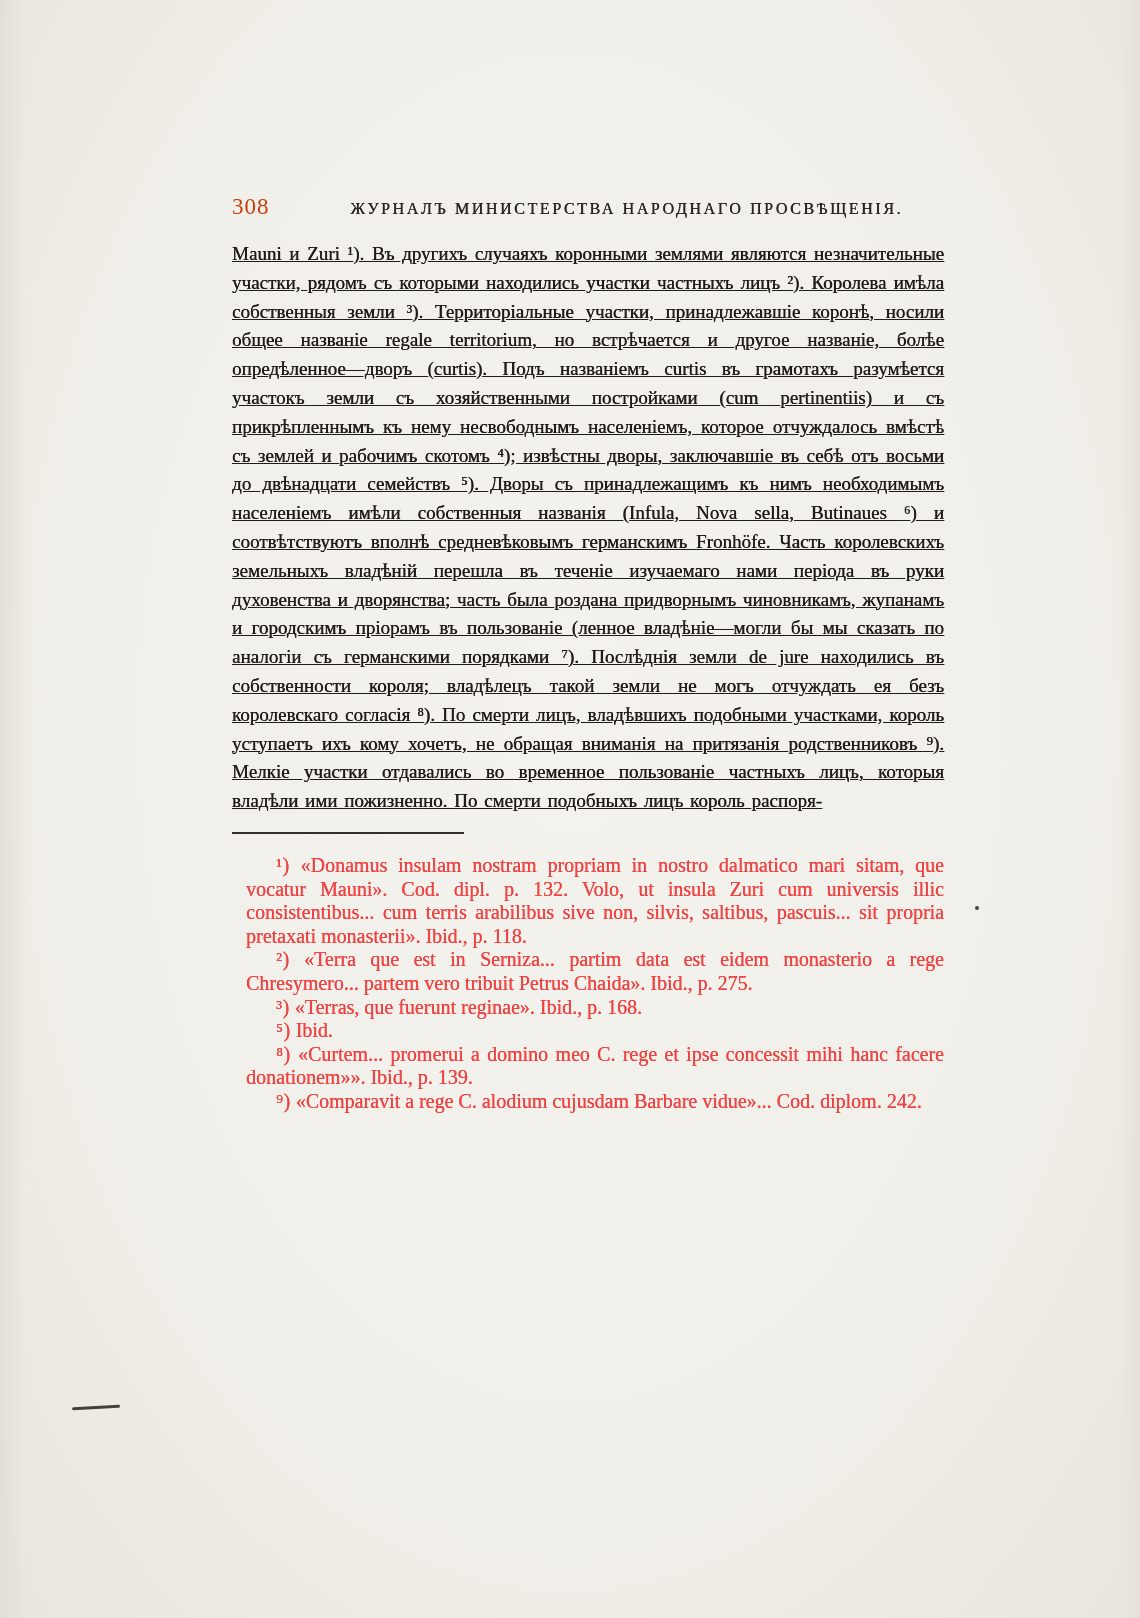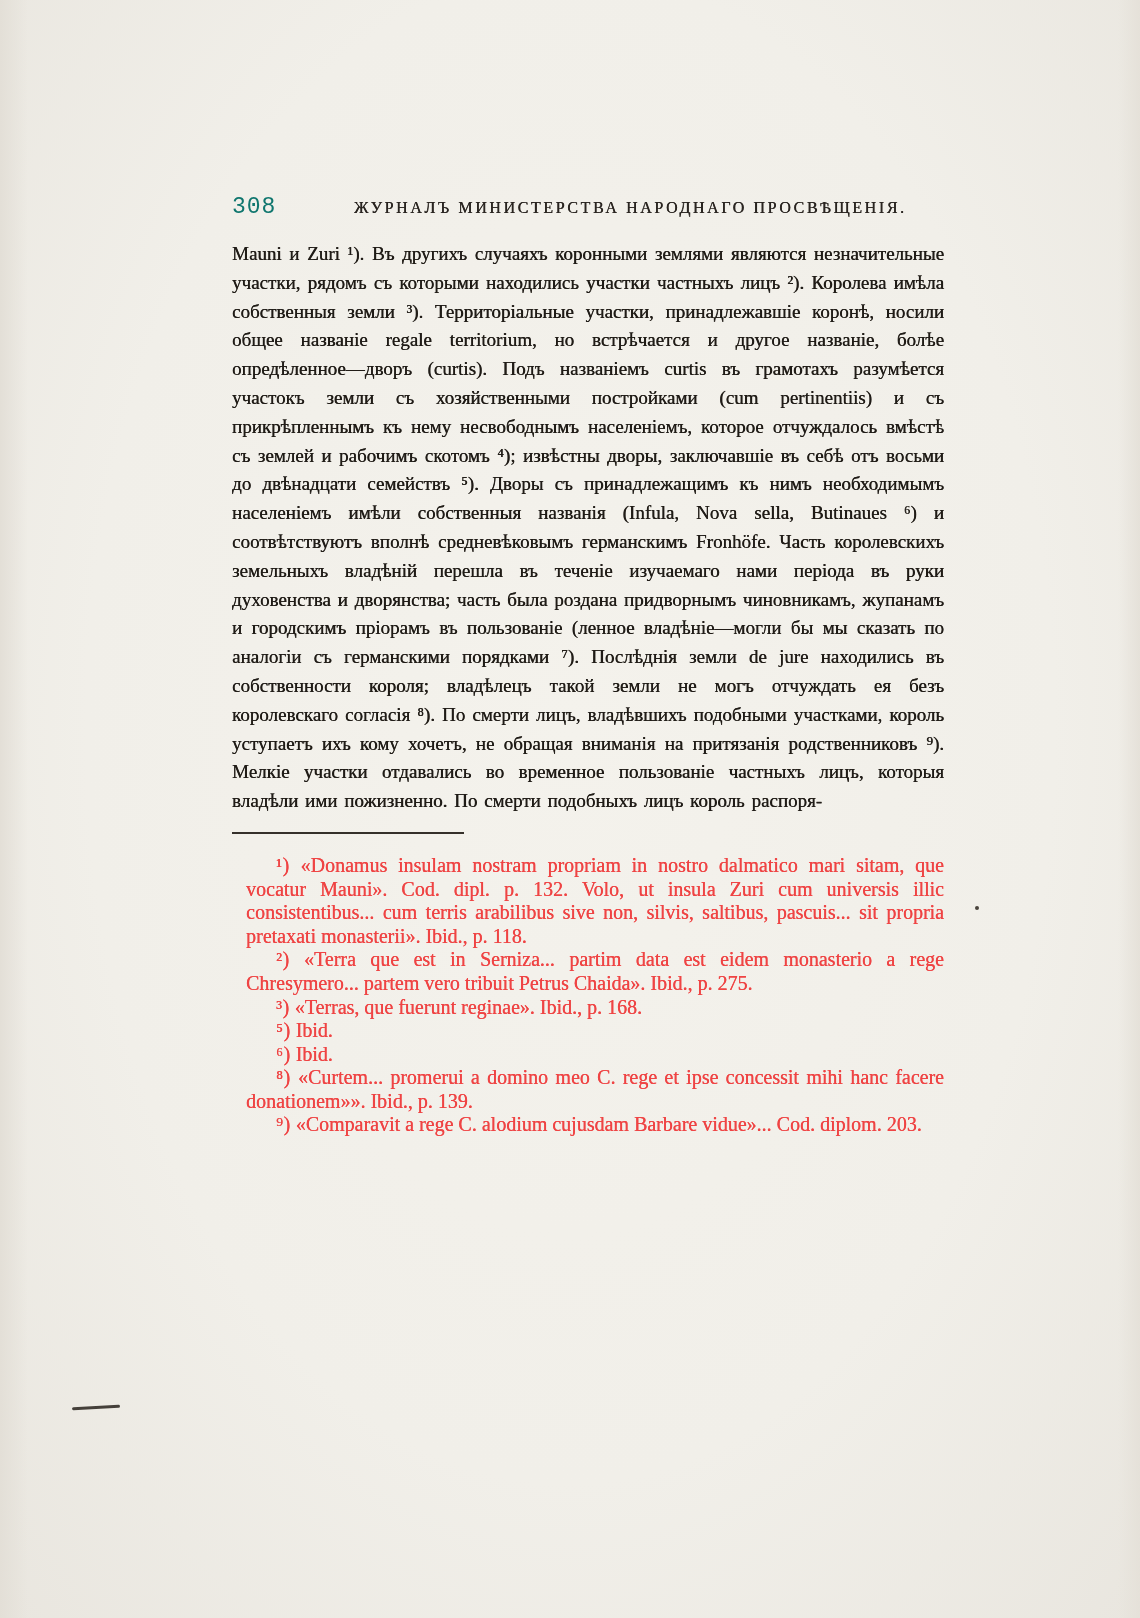--- a/index.html
+++ b/index.html
@@ -38,22 +38,21 @@
   .page-head {
     display: flex;
     align-items: baseline;
     margin-bottom: 20px;
   }
 
   .page-number {
     font-size: 23px;
     letter-spacing: 1px;
     flex: 0 0 auto;
-    color: #0f766e;
-    font-family: Liberation Mono, monospace;
+    color: #c2410c;
   }
 
   .journal-title {
     flex: 1 1 auto;
     text-align: center;
     font-weight: normal;
     font-size: 16px;
     letter-spacing: 2.6px;
     color: #2a2521;
     padding-left: 40px;
@@ -61,20 +60,21 @@
     white-space: nowrap;
   }
 
   .body-text {
     font-size: 19px;
     line-height: 28.8px;
     text-align: justify;
     color: #201c17;
     text-shadow: 0.35px 0 0 currentColor; 
     word-spacing: 2px;
+    text-decoration: underline;
   }
 
   .footnote-rule {
     margin-top: 16px;
     width: 232px;
     border: 0;
     border-top: 2px solid #35302a;
   }
 
   .footnotes {
@@ -139,25 +139,24 @@
 
     <p class="footnote"><span class="fn-marker">¹)</span> <span>«Donamus insulam nostram propriam in nostro dalmatico mari sitam, que vocatur Mauni». Cod. dipl. p. 132. Volo, ut insula Zuri cum universis illic consistentibus... cum terris arabilibus sive non, silvis, saltibus, pascuis... sit propria pretaxati monasterii». Ibid., p. 118.</span></p>
 
     <p class="footnote"><span class="fn-marker">²)</span> <span>«Terra que est in Serniza... partim data est eidem monasterio a rege Chresymero... partem vero tribuit Petrus Chaida». Ibid., p. 275.</span></p>
 
     <p class="footnote"><span class="fn-marker">³)</span> <span>«Terras, que fuerunt reginae». Ibid., p. 168.</span></p>
 
 
     <p class="footnote"><span class="fn-marker">⁵)</span> <span>Ibid.</span></p>
 
-    <p class="footnote"><span class="fn-marker">⁶)</span> <span>Ibid.</span></p>
 
 
     <p class="footnote"><span class="fn-marker">⁸)</span> <span>«Curtem... promerui a domino meo C. rege et ipse concessit mihi hanc facere donationem»». Ibid., p. 139.</span></p>
 
-    <p class="footnote"><span class="fn-marker">⁹)</span> <span>«Comparavit a rege C. alodium cujusdam Barbare vidue»... Cod. diplom. 203.</span></p>
+    <p class="footnote"><span class="fn-marker">⁹)</span> <span>«Comparavit a rege C. alodium cujusdam Barbare vidue»... Cod. diplom. 242.</span></p>
 
   </section>
 
 </div>
 
 <div class="scan-artifact"></div>
 <div class="scan-dot"></div>
 
 </body></html>

